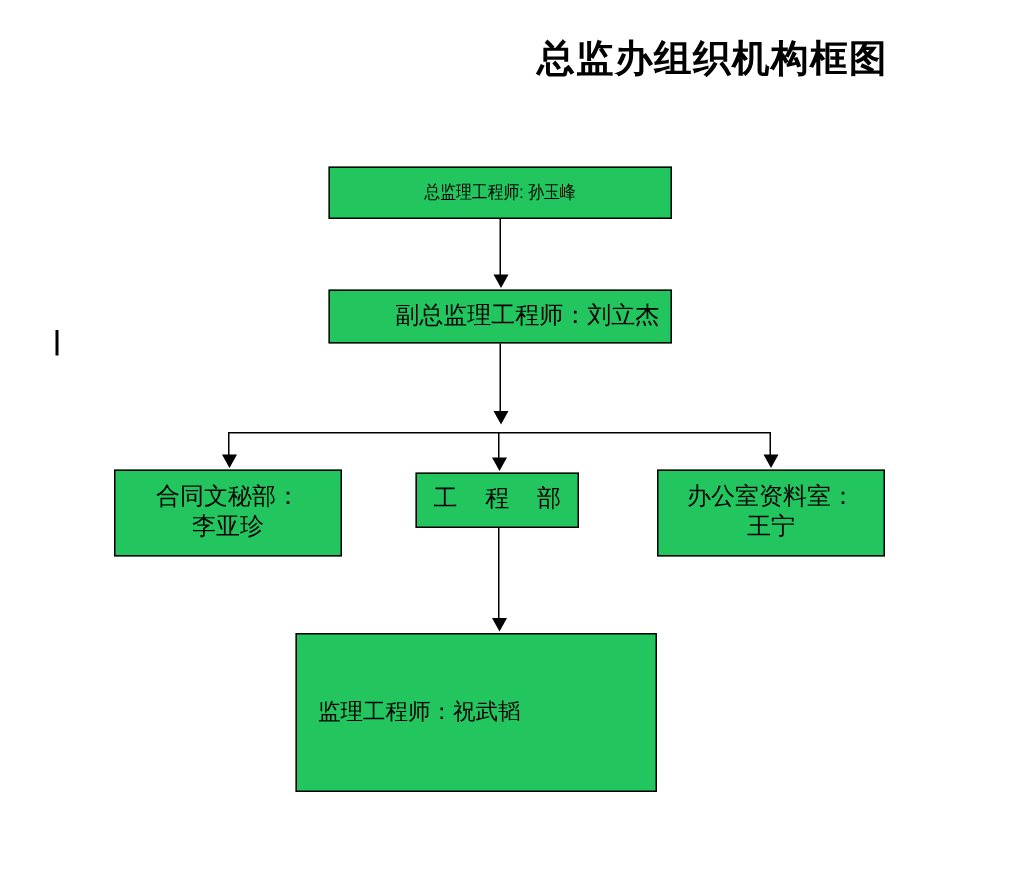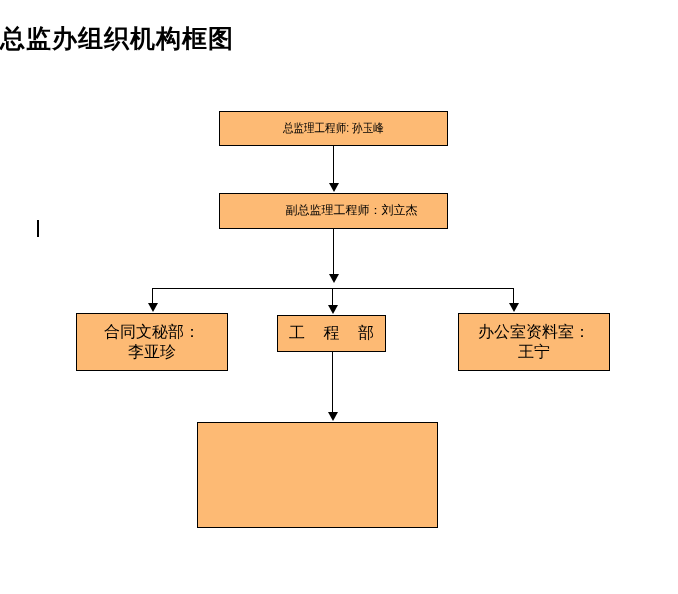--- a/index.html
+++ b/index.html
@@ -16,33 +16,33 @@
     width: 678px;
     height: 594px;
     background: #ffffff;
     overflow: hidden;
   }
   #chart-title {
     position: absolute;
     left: 0;
     top: 22px;
     width: 592px;
-    text-align: left;
+    text-align: right;
     font-family: "Liberation Serif", "DejaVu Serif", serif;
     font-size: 25px;
     font-weight: bold;
     letter-spacing: 1px;
     color: #000000;
     white-space: nowrap;
   }
   .node-box {
     position: absolute;
     box-sizing: border-box;
     border: 1px solid #000000;
-    background: #fdba74;
+    background: #22c55e;
     display: flex;
     flex-direction: column;
     align-items: center;
     justify-content: center;
     color: #000000;
   }
   .node-line {
     white-space: nowrap;
     line-height: 1.28;
     text-align: center;
@@ -62,21 +62,21 @@
   }
 
   
   #box-deputy {
     left: 219px;
     top: 193px;
     width: 229px;
     height: 36px;
   }
   #box-deputy .node-line {
-    font-size: 12px;
+    font-size: 16px;
     margin-left: 36px;
   }
 
   
   #box-contract {
     left: 76px;
     top: 313px;
     width: 152px;
     height: 58px;
   }
@@ -88,21 +88,20 @@
   }
   #box-engineering .node-line {
     letter-spacing: 7px;
     text-indent: 7px;
   }
   #box-office {
     left: 438px;
     top: 313px;
     width: 152px;
     height: 58px;
-    margin-left: 20px;
   }
   #box-contract .node-line,
   #box-office .node-line {
     font-size: 16px;
   }
   #box-engineering .node-line {
     font-size: 16px;
   }
 
   
@@ -190,15 +189,16 @@
 
   <div class="node-box" id="box-office">
     <div class="node-line">办公室资料室：</div>
     <div class="node-line">王宁</div>
   </div>
 
   <div class="vline" style="left:332px; top:352px; height:61px;"></div>
   <div class="arrow-head" style="left:328px; top:412px;"></div>
 
   <div class="node-box" id="box-staff">
+    <div class="node-line">监理工程师：祝武韬</div>
   </div>
 
 </div>
 
 </body></html>

